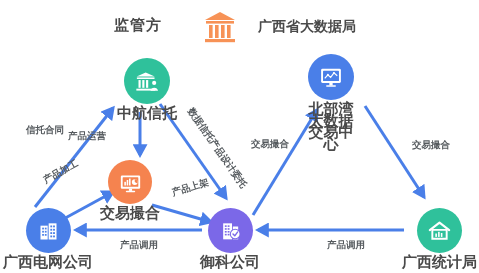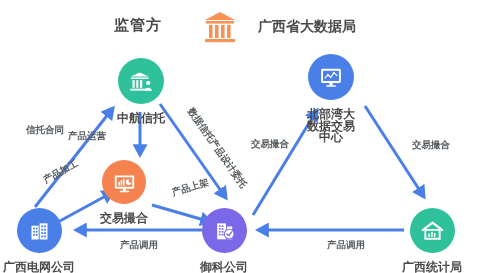--- a/index.html
+++ b/index.html
@@ -12,22 +12,22 @@
   }
   #stage{position:absolute;left:0;top:0;width:479px;height:230px;}
   svg#edges{position:absolute;left:0;top:0;width:479px;height:273px;}
 
   .node{position:absolute;display:flex;flex-direction:column;align-items:center;}
   .bubble{
     border-radius:50%;
     display:flex;align-items:center;justify-content:center;
   }
   .nlabel{
-    margin-top:9px;
-    font-size:12px;
+    margin-top:3px;
+    font-size:15px;
     font-weight:bold;
     color:#4a4a4a;
     line-height:11.5px;
     text-align:center;
     letter-spacing:0px;
     white-space:nowrap;
   }
   .nlabel.two{white-space:normal;width:58px;}
 
   

